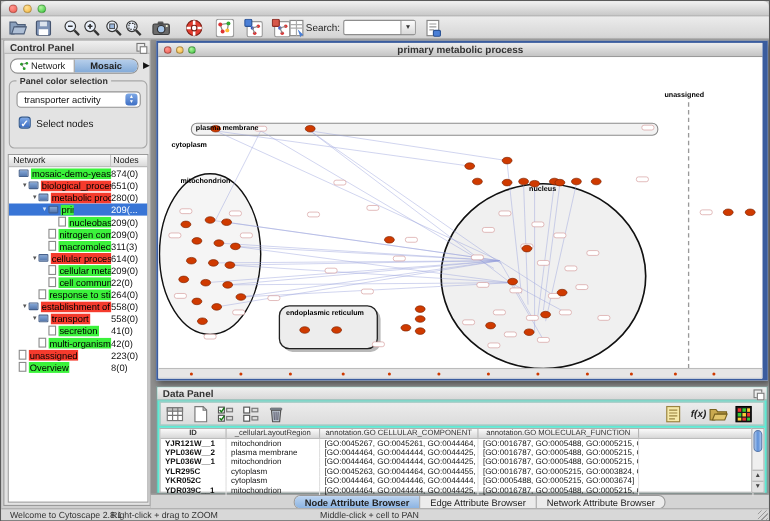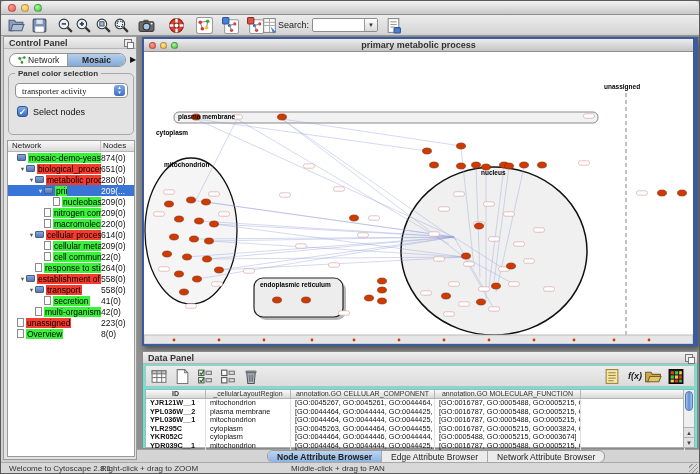--- a/index.html
+++ b/index.html
@@ -32,21 +32,21 @@
   .float-ic { position:absolute; right:4px; top:2px; width:8px; height:8px; border:1px solid #777; background:#eee; }
   .float-ic::after { content:""; position:absolute; left:2px; top:2px; width:5px; height:5px; border:1px solid #777; background:#fff; }
   .seg { position:absolute; left:5px; top:16px; width:117px; height:14px; border:1px solid #8f8f8f; border-radius:7px; overflow:hidden; display:flex; background:#fff; }
   .seg .s { flex:1; font-size:8.5px; text-align:center; line-height:13px; color:#222; white-space:nowrap; overflow:hidden; }
   .seg .s.active { background:linear-gradient(#b7cfeb,#82aad8); font-weight:bold; }
   .seg .s + .s { border-left:1px solid #9a9a9a; }
   .seg-arrow { position:absolute; left:126px; top:18px; font-size:8px; color:#111; }
   .groupbox { position:absolute; left:4px; top:36px; width:126px; height:62px; border:1px solid #a8a8a8; border-radius:5px; }
   .legend { position:absolute; left:6px; top:-5px; background:#e3e3e3; padding:0 3px; font-size:8px; font-weight:bold; color:#333; }
   .combo { position:absolute; left:6px; top:9px; width:113px; height:15px; background:#fff; border:1px solid #939393; border-radius:4px; }
-  .combo .val { position:absolute; left:6px; top:2px; font-size:8.5px; color:#111;font-family:Liberation Serif, serif; }
+  .combo .val { position:absolute; left:6px; top:2px; font-size:8.5px; color:#111; }
   .stepper { position:absolute; right:2px; top:1px; width:11px; height:11px; border-radius:3px;
     background:linear-gradient(#7fa9e6,#3e6fc4); color:#fff; font-size:4.5px; line-height:5px; text-align:center; }
   .chkrow { position:absolute; left:8px; top:32px; height:12px; }
   .chk { position:absolute; left:0; top:0; width:11px; height:11px; border-radius:3px; border:1px solid #31598f;
     background:linear-gradient(#7fa9e6,#3a6cc2); color:#fff; font-size:9px; line-height:10px; text-align:center; font-weight:bold; }
   .chklabel { position:absolute; left:16px; top:1px; font-size:9px; color:#111; white-space:nowrap; }
   .treewrap { position:absolute; left:3px; top:103px; width:128px; height:317px; background:#fff; border:1px solid #9a9a9a; overflow:hidden; }
   .theader { display:flex; height:11px; background:linear-gradient(#fbfbfb,#dadada); border-bottom:1px solid #b5b5b5; font-size:8px; color:#222; }
   .theader .h1 { flex:1; padding-left:4px; border-right:1px solid #c5c5c5; }
   .theader .h2 { width:33px; padding-left:2px; }
@@ -303,21 +303,21 @@
             <span class="ex"></span>
             <span class="tic file"></span>
             <span class="lwrap"><span class="tlabel green">nitrogen compo</span></span>
             <span class="tnodes">209(0)</span>
           </div>
           <div class="trow">
             <span class="ind" style="width: 29px;"></span>
             <span class="ex"></span>
             <span class="tic file"></span>
             <span class="lwrap"><span class="tlabel green">macromolecule</span></span>
-            <span class="tnodes">220(0)</span>
+            <span class="tnodes">311(3)</span>
           </div>
           <div class="trow">
             <span class="ind" style="width: 20px;"></span>
             <span class="ex">▼</span>
             <span class="tic folder"></span>
             <span class="lwrap"><span class="tlabel red">cellular process</span></span>
             <span class="tnodes">614(0)</span>
           </div>
           <div class="trow">
             <span class="ind" style="width: 29px;"></span>
@@ -684,17 +684,17 @@
     <div class="btabs" id="btabs">
         <div class="btab active">Node Attribute Browser</div>
         <div class="btab">Edge Attribute Browser</div>
         <div class="btab">Network Attribute Browser</div>
       </div>
   </div>
 
   <div class="statusbar">
     <span style="left:8px">Welcome to Cytoscape 2.8.1</span>
     <span style="left:100px">Right-click + drag to ZOOM</span>
-    <span style="left:290px">Middle-click + drag to PAN</span>
+    <span style="left:290px">Middle-click + cell to PAN</span>
     <span class="grip"></span>
   </div>
 
 </div>
 
 </body></html>

